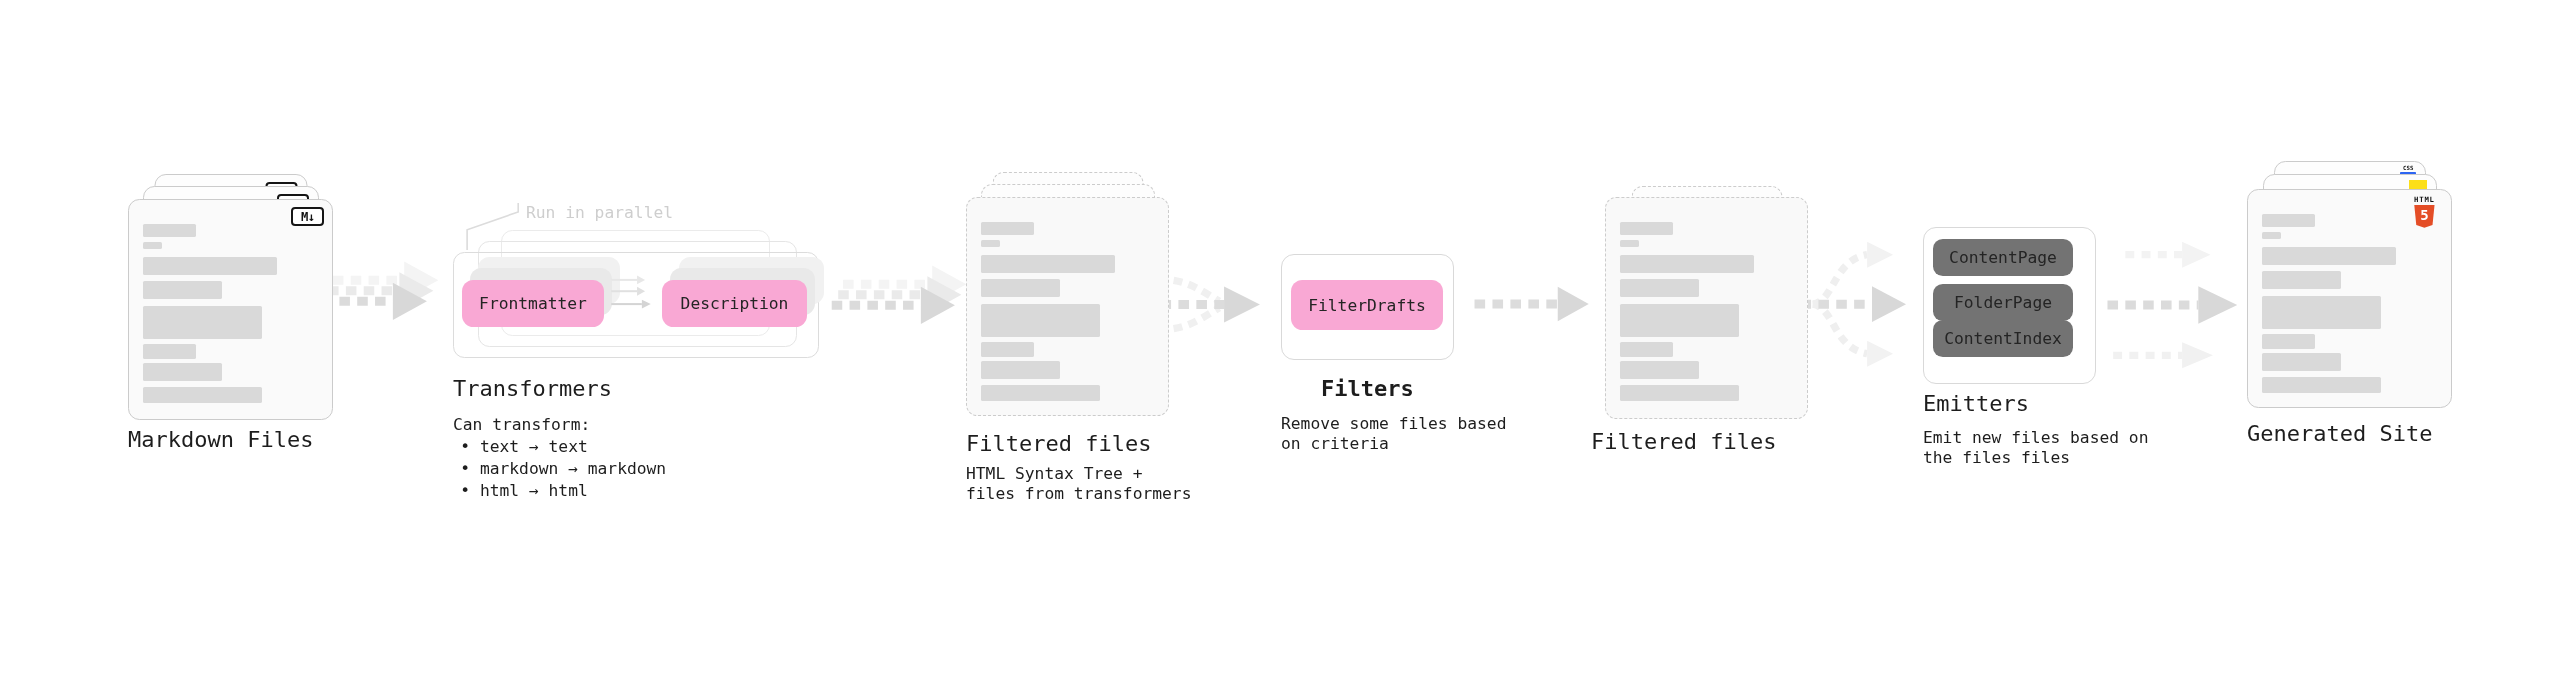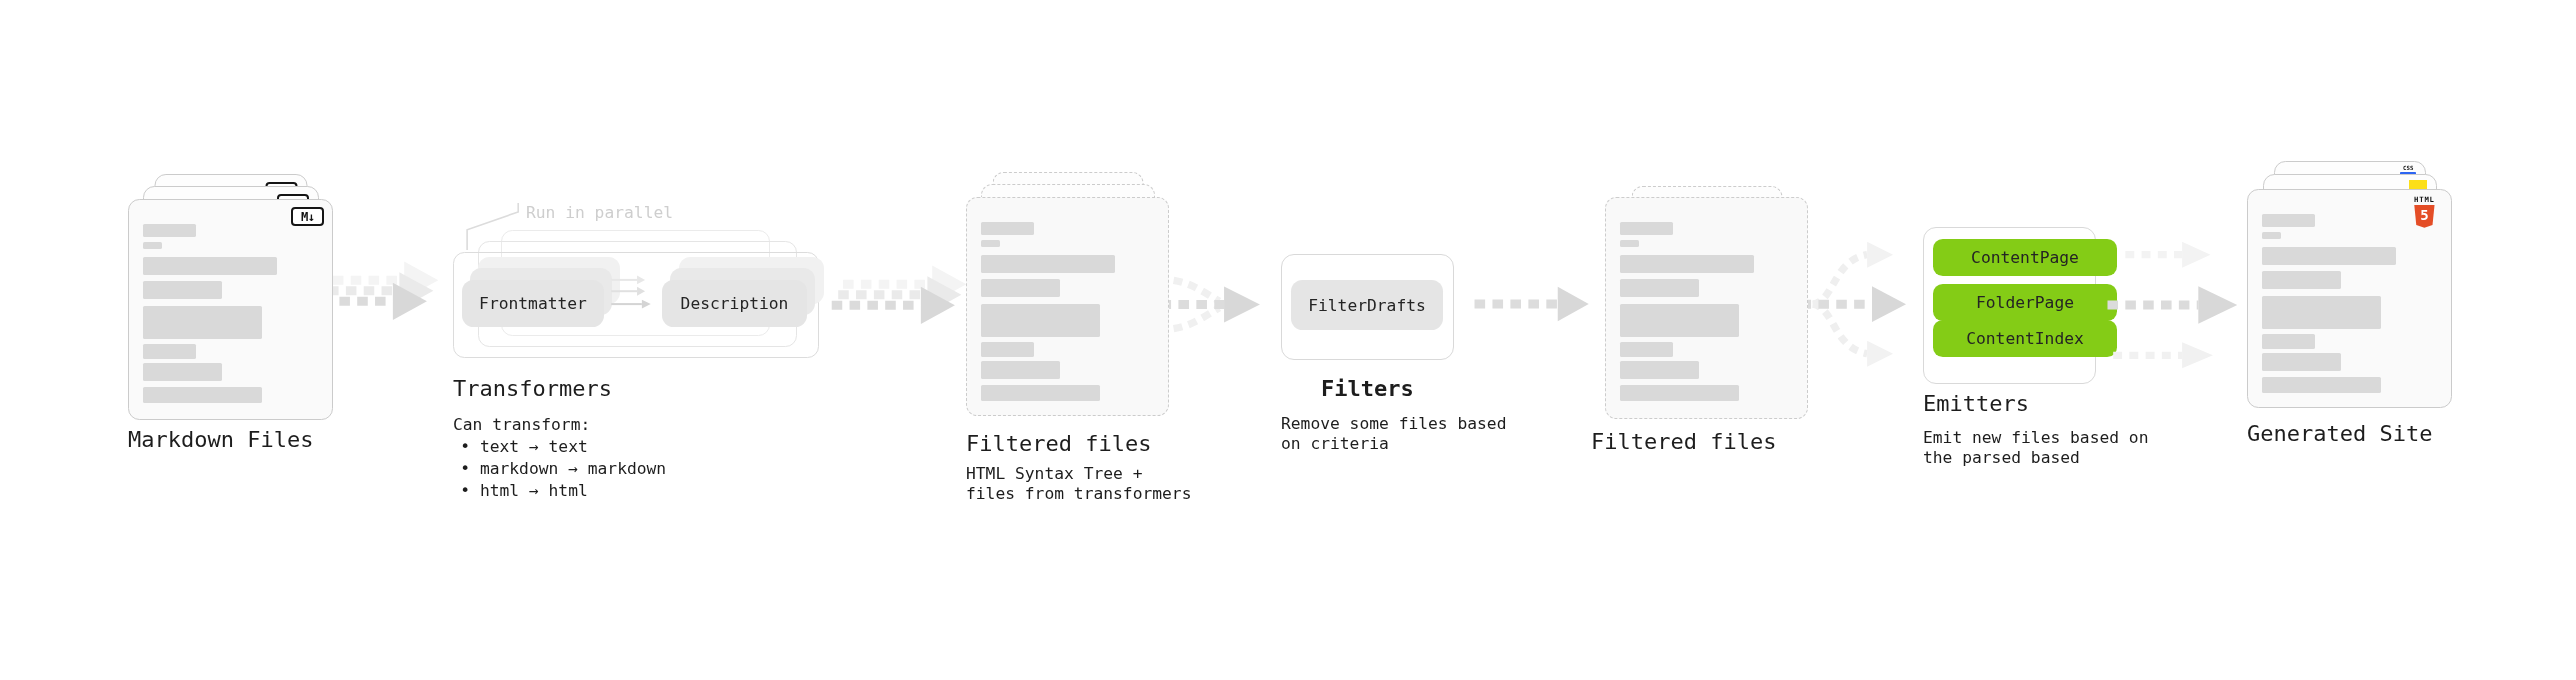--- a/index.html
+++ b/index.html
@@ -54,37 +54,37 @@
   .tf-desc div { line-height:22px; }
   .bullet { padding-left:7.3px; }
   .bullet::before { content:"• "; }
   
   .tbox { position:absolute; border-radius:11.4px; box-sizing:border-box; background:transparent; }
   .tbox1 { left:453px; top:252px; width:366px; height:106px; border:1.6px solid #dcdcdc; z-index:3; }
   .tbox2 { left:478px; top:241px; width:319px; height:106px; border:1.6px solid #e5e5e5; z-index:2; }
   .tbox3 { left:501px; top:230px; width:269px; height:106px; border:1.6px solid #ebebeb; z-index:1; }
   .runpar { position:absolute; left:526px; top:203px; font-size:16.3px; color:#cecece; white-space:nowrap; z-index:4; }
   .pill {
-    position:absolute; border-radius:11.4px; background:#e5e5e5; z-index:6;
+    position:absolute; border-radius:11.4px; background:#f9a8d4; z-index:6;
     display:flex; align-items:center; justify-content:center; font-size:16.3px; color:#242424;
   }
   .pill.ghost1 { background:#e9e9e9; z-index:5; }
   .pill.ghost2 { background:#f1f1f1; z-index:4; }
   .fm0 { left:462px; top:280px; width:142px; height:47px; }
   .fm1 { left:470px; top:268px; width:142px; height:47px; }
   .fm2 { left:478px; top:257px; width:142px; height:47px; }
   .ds0 { left:662px; top:280px; width:145px; height:47px; }
   .ds1 { left:670px; top:268px; width:145px; height:47px; }
   .ds2 { left:679px; top:257px; width:145px; height:47px; }
   
   .panel { position:absolute; background:#ffffff; border:1.6px solid #d9d9d9; border-radius:13px; box-sizing:border-box; }
   .filters-panel  { left:1281px; top:254px; width:173px; height:106px; }
   .emitters-panel { left:1923px; top:227px; width:173px; height:157px; }
   .filters-panel .pill { position:absolute; left:9px; top:25px; width:152px; height:50px; }
-  .em-pill { position:absolute; left:9px; width:184px; height:37px; border-radius:9.8px; background:#84cc16;
+  .em-pill { position:absolute; left:9px; width:140px; height:37px; border-radius:9.8px; background:#737373;
              display:flex; align-items:center; justify-content:center; font-size:16.3px; color:#242424; }
   .em1 { top:10.6px; } .em2 { top:56px; } .em3 { top:92px; }
   
   .arrow { position:absolute; }
 </style>
 </head>
 <body>
 
 <div class="canvas">
 
@@ -234,21 +234,21 @@
   </svg>
 
   <div class="panel emitters-panel">
     <div class="em-pill em1">ContentPage</div>
     <div class="em-pill em2">FolderPage</div>
     <div class="em-pill em3">ContentIndex</div>
   </div>
   <div class="stage-label" style="left:1923px;top:390px;">Emitters</div>
   <div class="stage-desc" style="left:1923px;top:428px;">
     <div>Emit new files based on</div>
-    <div>the parsed based</div>
+    <div>the files files</div>
   </div>
 
   <svg class="arrow" style="left:2101px;top:232px;" width="146" height="146" viewBox="0 0 180 180">
     <line x1="30" y1="28" x2="100" y2="28" stroke="#f3f3f3" stroke-width="9" stroke-dasharray="11 9"></line>
     <polygon points="100,12 100,44 135,28" fill="#f3f3f3"></polygon>
     <line x1="8" y1="90" x2="120" y2="90" stroke="#dbdbdb" stroke-width="11" stroke-dasharray="13 9"></line>
     <polygon points="120,67 120,113 168,90" fill="#d8d8d8"></polygon>
     <line x1="15" y1="152" x2="100" y2="152" stroke="#f1f1f1" stroke-width="9" stroke-dasharray="11 9"></line>
     <polygon points="100,136 100,168 138,152" fill="#f1f1f1"></polygon>
   </svg>

